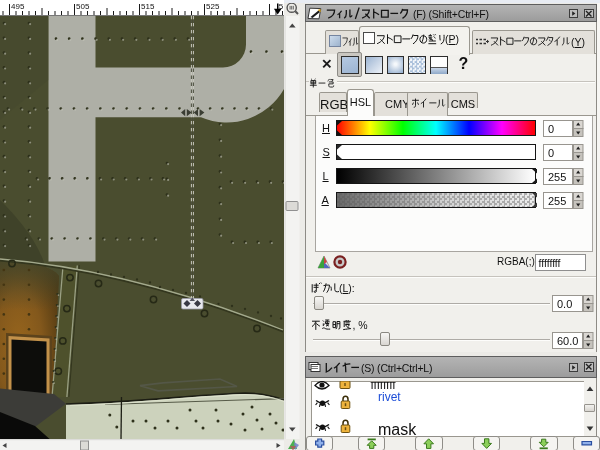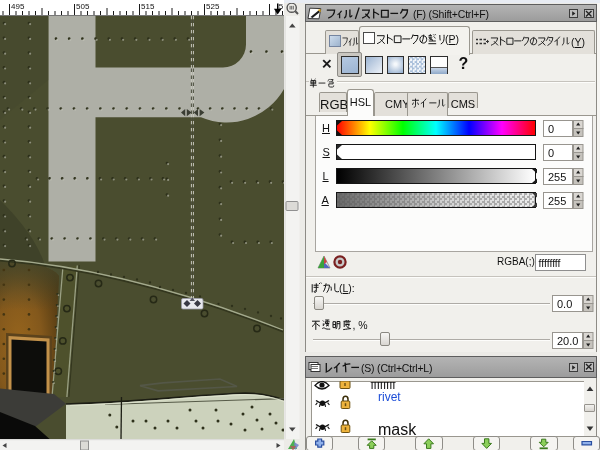--- a/index.html
+++ b/index.html
@@ -913,21 +913,21 @@
 
 <svg class="jp abs" style="left:310.5px;top:317.5px" width="42" height="14" viewBox="0 0 42 14">
   <use href="#jfun" x="0" y="1"></use>
       <use href="#jtou" x="10.3" y="1"></use>
       <use href="#jmei" x="20.8" y="1"></use>
       <use href="#jdo" x="31.2" y="1"></use>
 </svg>
 <div class="abs" style="left:352.5px;top:319px;font-size:10.5px;color:#111">, %</div>
 <div class="abs" style="left:312.5px;top:339px;width:237.5px;height:2px;border-top:1px solid #aeaba6;border-bottom:1px solid #fdfdfb"></div>
 <div class="abs" style="left:379.5px;top:331.5px;width:10.5px;height:14.5px;background:linear-gradient(#f7f6f4,#d9d6d1);border:1px solid #8a8881;border-radius:2px"></div>
-<div class="spin" style="left:552px;top:331.5px;width:30.5px">20.0</div>
+<div class="spin" style="left:552px;top:331.5px;width:30.5px">60.0</div>
 <svg class="abs" style="left:582.5px;top:331.5px" width="11" height="17" viewBox="0 0 11 17">
       <use href="#spinner"></use>
     </svg>
 
 <div class="abs" style="left:305px;top:356px;width:292px;height:22px;background:linear-gradient(#b4b4b4,#9c9c9c);border:1px solid #5e5e5e"></div>
 <svg class="abs" style="left:308px;top:360.5px" width="15" height="14" viewBox="0 0 15 14">
   <rect x="1" y="1.5" width="9" height="7" fill="#fff" stroke="#333" stroke-width="1"></rect>
   <rect x="3" y="3.5" width="9" height="7" fill="#fff" stroke="#333" stroke-width="1"></rect>
   <path d="M3,5.5 h7 M3,7.5 h7" stroke="#555" stroke-width="0.8"></path>
 </svg>

